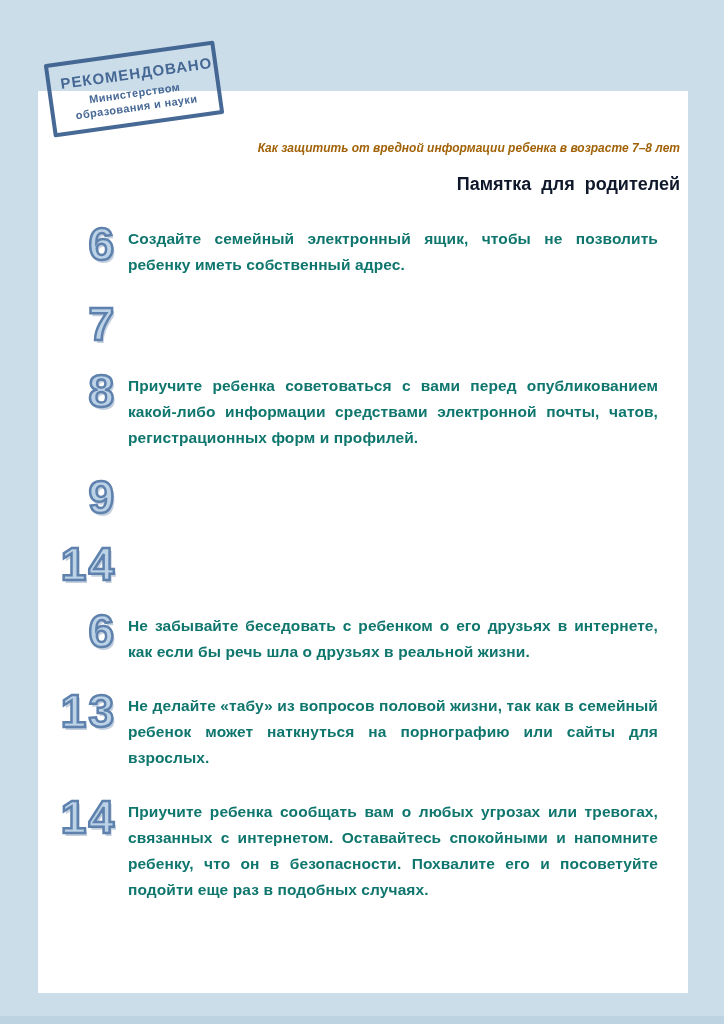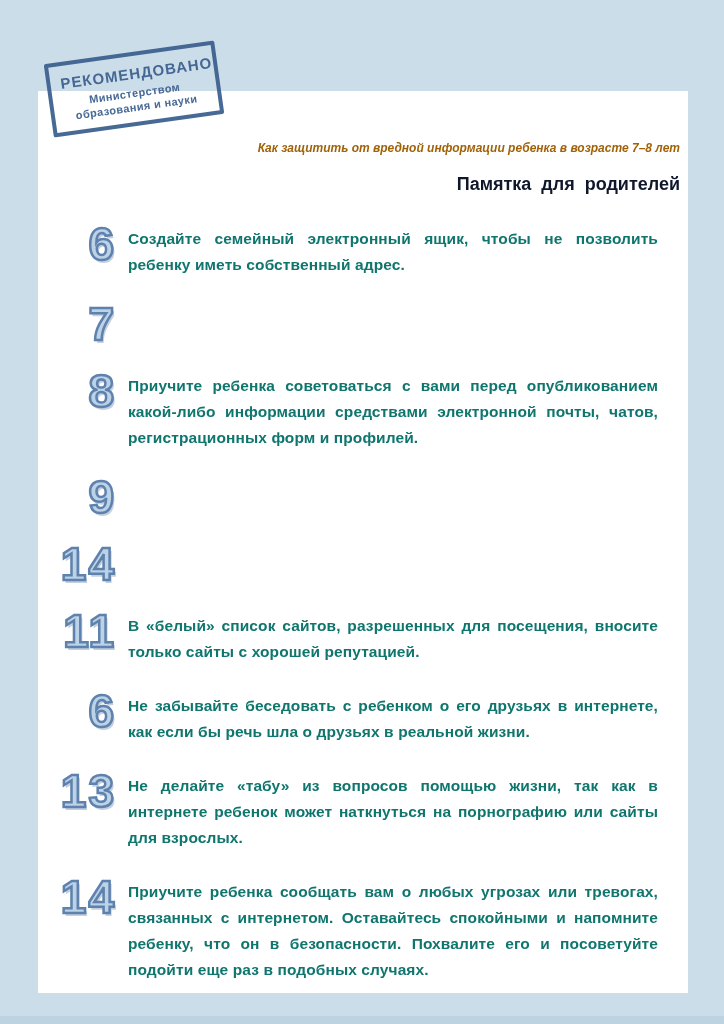--- a/index.html
+++ b/index.html
@@ -132,33 +132,29 @@
   </div>
 
   <div class="item">
     <div class="item-number">9</div>
   </div>
 
   <div class="item">
     <div class="item-number">14</div>
   </div>
 
-  <div class="item">
-    <div class="item-number">11</div>
-    <div class="item-text">В «белый» список сайтов, разрешенных для посещения, вносите только сайты с хорошей репутацией.</div>
-  </div>
 
   <div class="item">
     <div class="item-number">6</div>
     <div class="item-text">Не забывайте беседовать с ребенком о его друзьях в интернете, как если бы речь шла о друзьях в реальной жизни.</div>
   </div>
 
   <div class="item">
     <div class="item-number">13</div>
-    <div class="item-text">Не делайте «табу» из вопросов помощью жизни, так как в интернете ребенок может наткнуться на порнографию или сайты для взрослых.</div>
+    <div class="item-text">Не делайте «табу» из вопросов половой жизни, так как в семейный ребенок может наткнуться на порнографию или сайты для взрослых.</div>
   </div>
 
   <div class="item">
     <div class="item-number">14</div>
     <div class="item-text">Приучите ребенка сообщать вам о любых угрозах или тревогах, связанных с интернетом. Оставайтесь спокойными и напомните ребенку, что он в безопасности. Похвалите его и посоветуйте подойти еще раз в подобных случаях.</div>
   </div>
 </div>
 </div>
 
 <div class="bottom-strip"></div>

